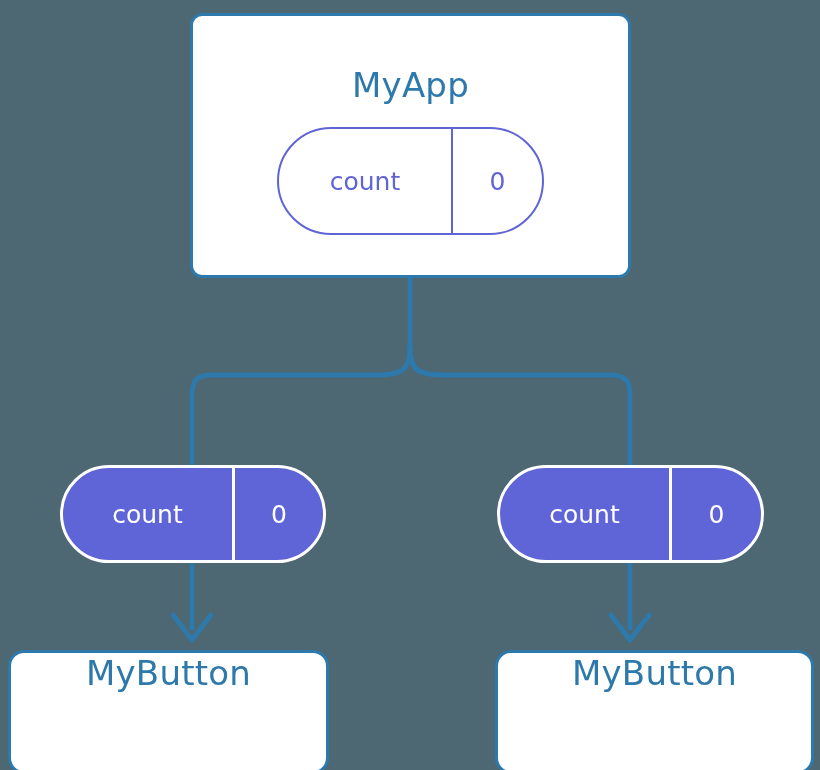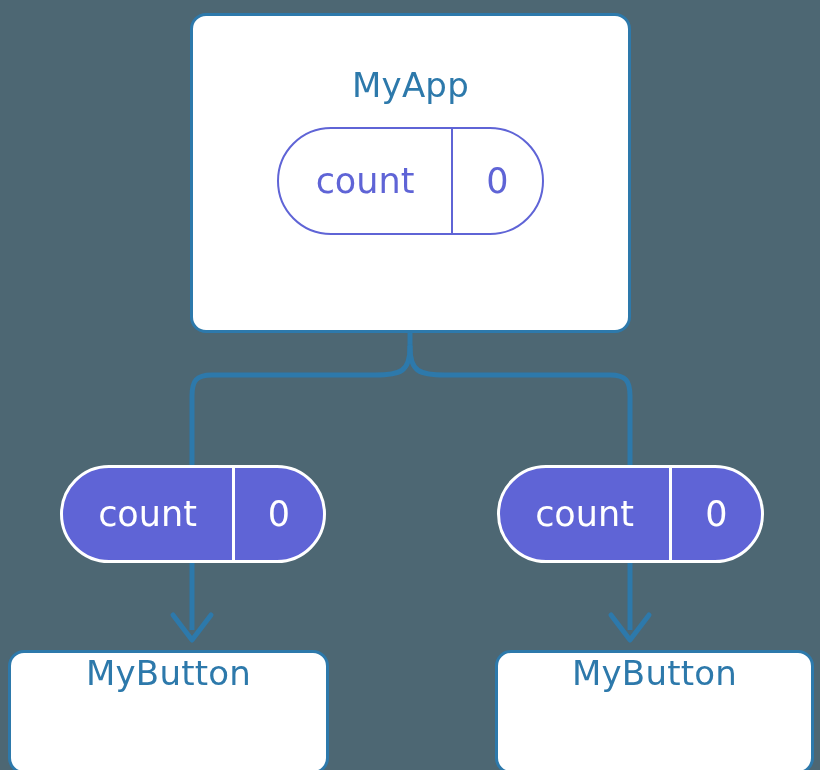--- a/index.html
+++ b/index.html
@@ -41,21 +41,22 @@
     font-weight: 400;
     text-align: center;
     letter-spacing: 0.2px;
     white-space: nowrap;
   }
 
   #box-myapp {
     left: 190px;
     top: 13px;
     width: 441px;
-    height: 320px;
+    height: 265px;
+    border-radius: 12px;
   }
   #box-myapp .comp-title {
     margin-top: 49px;
   }
 
   .btn-box {
     position: absolute;
     top: 650px;
     height: 124px;
     background: #ffffff;
@@ -81,21 +82,21 @@
     align-items: stretch;
     border-radius: 999px;
     box-sizing: border-box;
     overflow: hidden;
   }
   .pill .pill-key,
   .pill .pill-val {
     display: flex;
     align-items: center;
     justify-content: center;
-    font-size: 35px;
+    font-size: 25px;
     line-height: 1;
     white-space: nowrap;
   }
 
   
   #pill-myapp {
     left: 277px;
     top: 127px;
     width: 267px;
     height: 108px;

